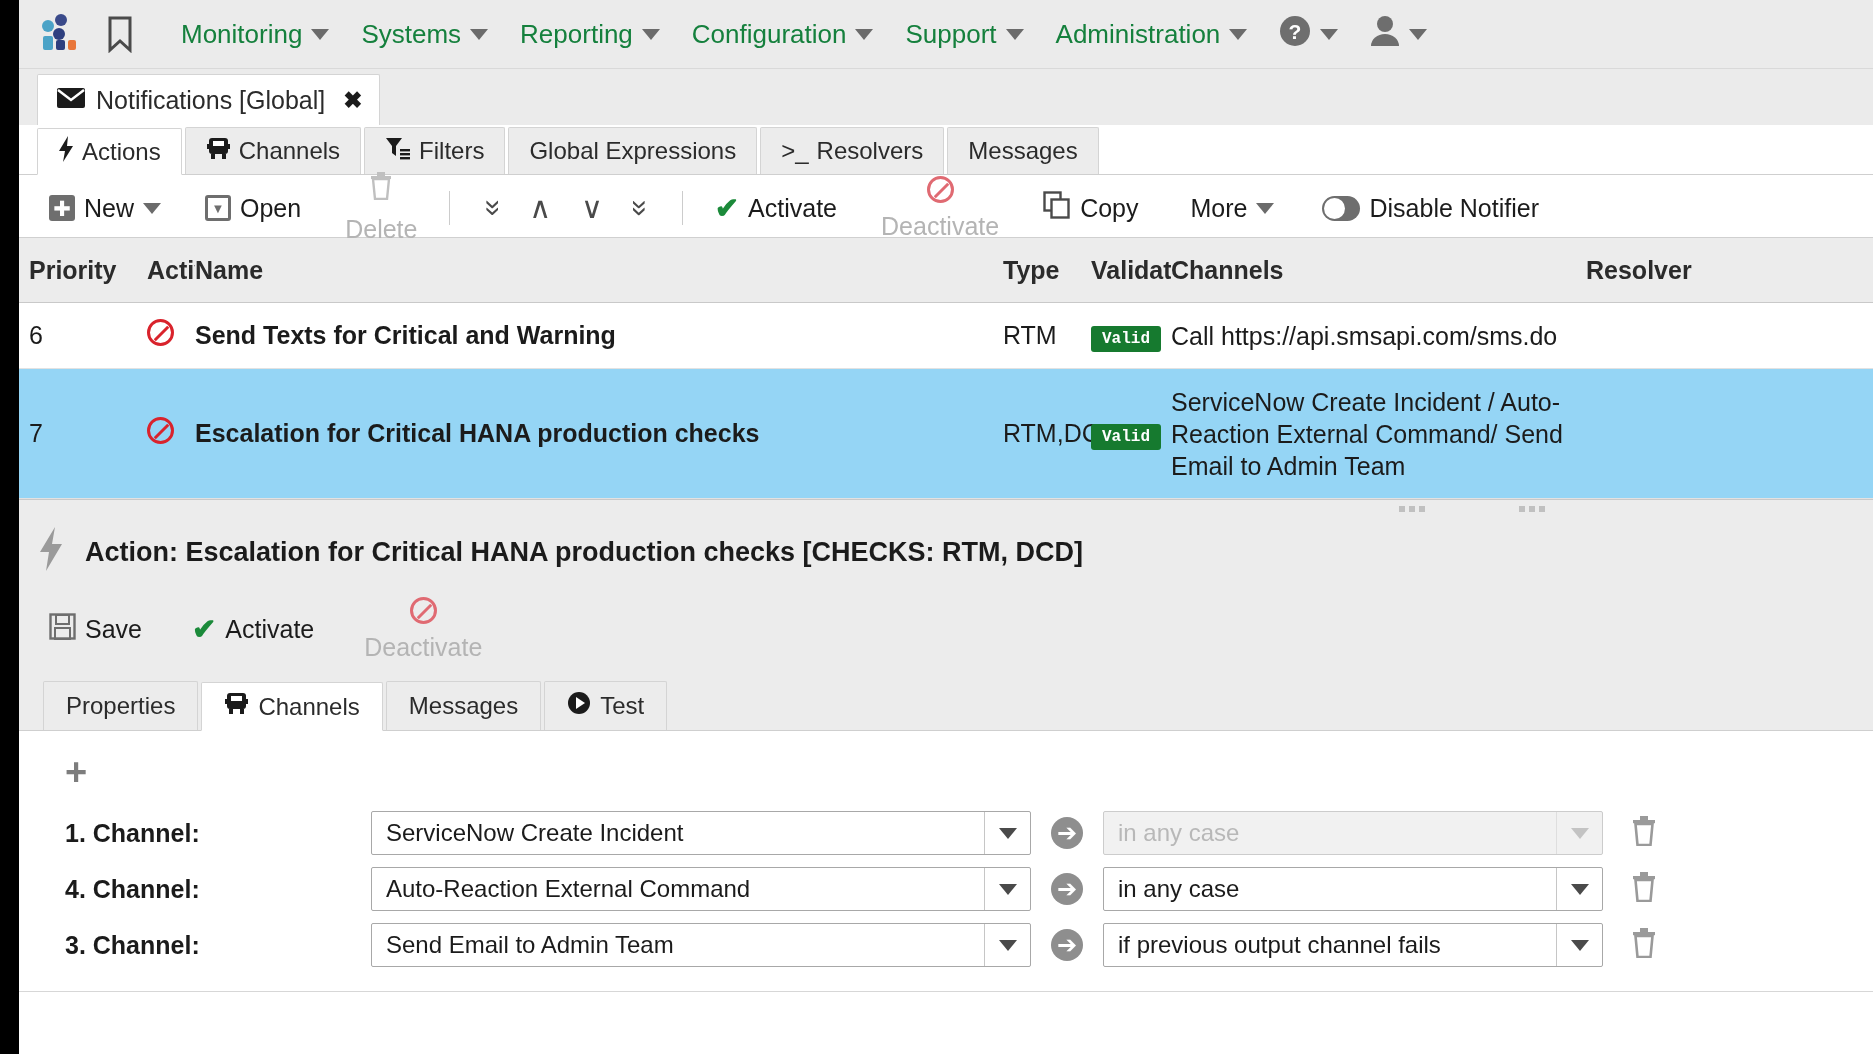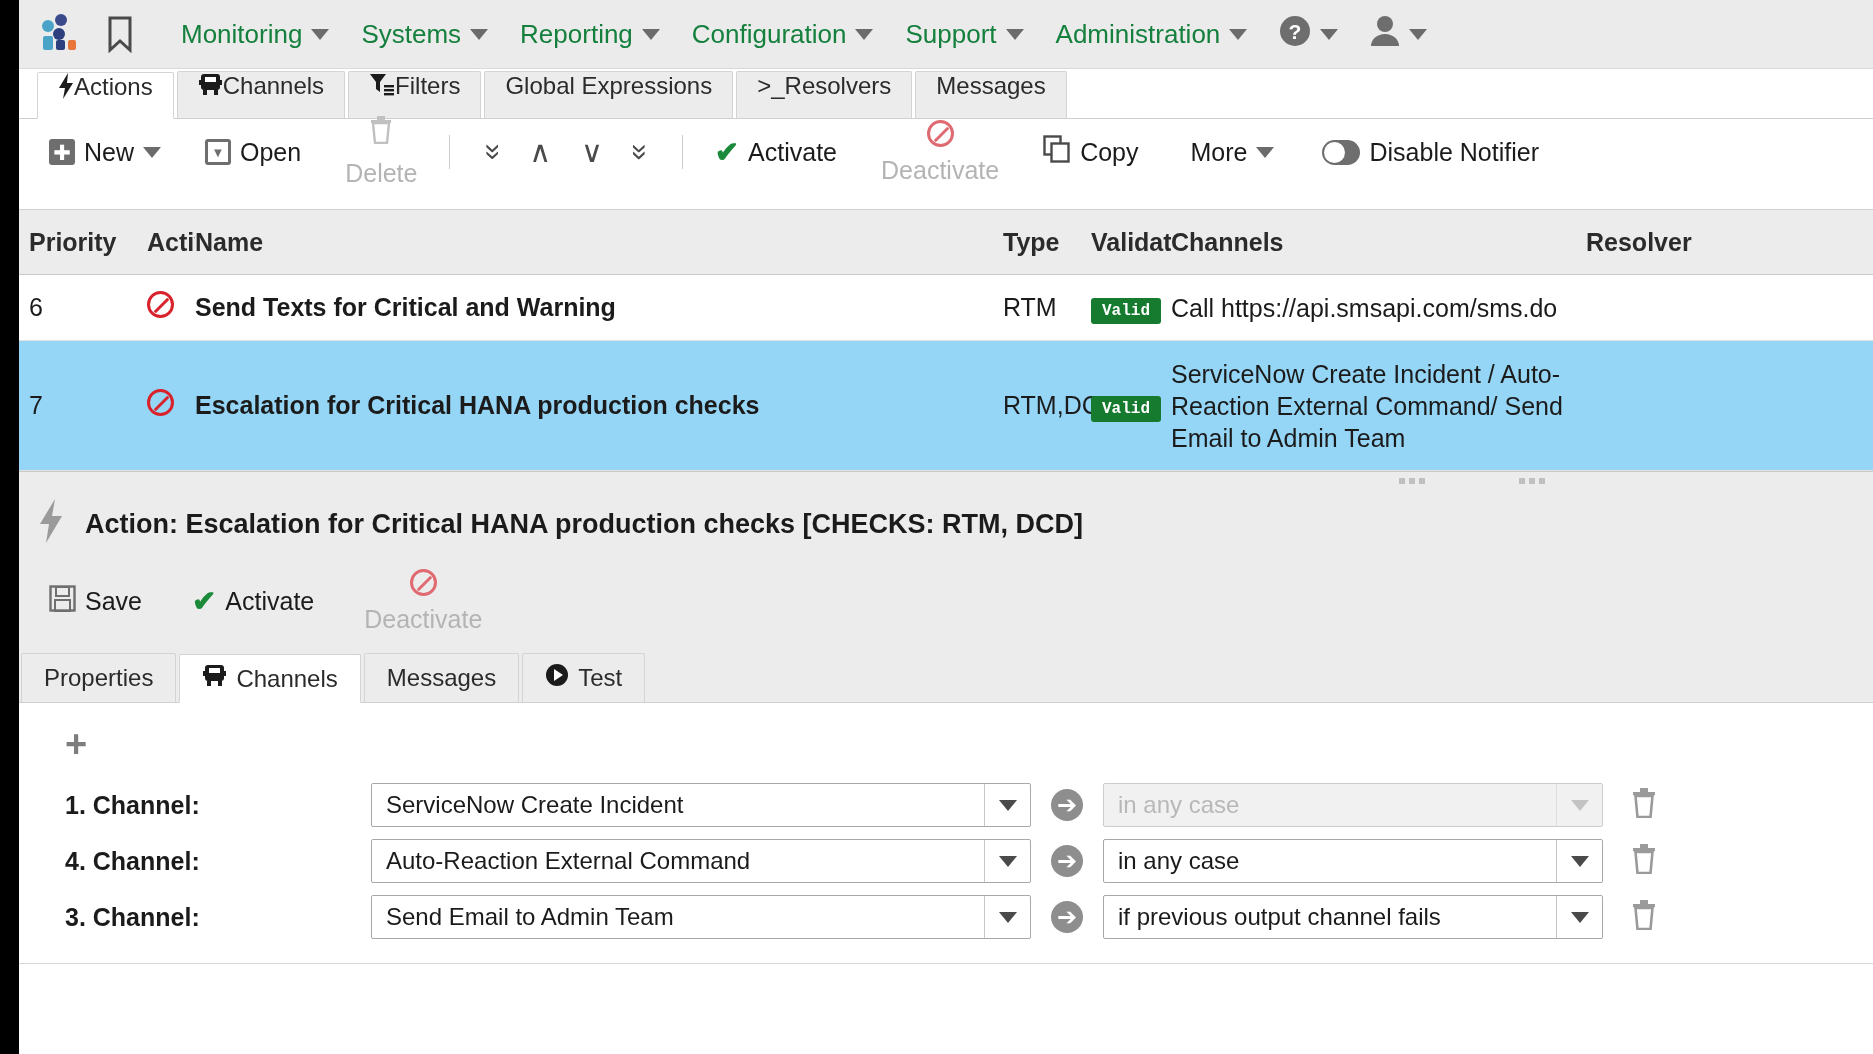--- a/index.html
+++ b/index.html
@@ -54,21 +54,21 @@
     border-radius: 2px 2px 0 0;
   }
   .doctab .tabclose { font-size: 23px; color:#1b1b1b; margin-left: 8px; font-weight:bold; cursor:pointer;}
 
   
   .tabsrow {
     display: flex; align-items: flex-end; height: 50px;
     border-bottom: 1px solid #cfcfcf; background: #fff; padding-left: 18px;
   }
   .tab {
-    height: 47px; display: flex; 
+    height: 47px; display: flex; align-items: center; gap: 8px;
     padding: 0 20px; font-size: 24px; color: #2b2b2b; cursor: pointer;
     background: #ececec; border: 1px solid #d4d4d4; border-bottom: none;
     margin-right: 3px; border-radius: 2px 2px 0 0; white-space: nowrap;
   }
   .tab.active { background: #ffffff; border-bottom: 1px solid #fff; position: relative; top: 1px; }
 
   
   .toolbar {
     height: 58px; display: flex; align-items: center; gap: 6px;
     padding: 0 18px; background: #ffffff; margin-top: 4px;
@@ -100,21 +100,21 @@
   }
   .ban::after {
     content:""; position:absolute; left: 2px; top: 10px; width: 19px; height: 3px;
     background: #e06a72; transform: rotate(-45deg);
   }
   .ban.red { border-color:#d9232c; }
   .ban.red::after { background:#d9232c; }
   .check { color: #1b8a3a; font-size: 29px; line-height: 1; font-weight: bold; }
 
   
-  .tblwrap { background: #fff; margin-top: 28px; }
+  .tblwrap { background: #fff; }
   .thead {
     display: flex; align-items: center; height: 66px; background: #ececec;
     border-top: 1px solid #d0d0d0; border-bottom: 1px solid #c9c9c9;
     font-size: 25px; font-weight: bold; color: #2b2b2b; padding-left: 10px;
   }
   .trow {
     display: flex; align-items: center; min-height: 66px;
     border-bottom: 1px solid #e2e2e2; font-size: 25px; color: #1b1b1b;
     padding-left: 10px; cursor: pointer;
   }
@@ -146,21 +146,21 @@
   .detail { background: #ececec; }
   .detail-title {
     display: flex; align-items: center; gap: 20px; padding: 10px 0 10px 18px;
     font-size: 27px; font-weight: bold; color: #1b1b1b;
   }
   .bolt { font-size: 40px; color: #8e8e8e; line-height: 1; }
   .detail-tb {
     display: flex; align-items: center; gap: 26px; padding: 4px 0 12px 18px;
   }
   .subtabs {
-    display: flex; align-items: flex-end; padding-left: 2px;
+    display: flex; align-items: flex-end; padding-left: 24px;
     border-bottom: 1px solid #cfcfcf; background: #ececec; height: 52px;
   }
   .subtab {
     height: 49px; display: flex; align-items: center; gap: 9px;
     padding: 0 22px; font-size: 24px; color: #2b2b2b; cursor: pointer;
     background: #ececec; border: 1px solid #d4d4d4; border-bottom: none;
     margin-right: 3px; border-radius: 2px 2px 0 0; white-space: nowrap;
   }
   .subtab.active { background: #fff; border-bottom: 1px solid #fff; position: relative; top: 1px; }
 
@@ -265,20 +265,32 @@
       <span>
         <svg width="30" height="32" viewBox="0 0 30 32">
           <circle cx="15" cy="9" r="8" fill="#6e6e6e"></circle>
           <path d="M1 31 a14 12 0 0 1 28 0 z" fill="#6e6e6e"></path>
         </svg>
       </span>
       <span class="caret-d"></span>
     </div>
   </div>
 
+  <div class="doctabrow">
+    <div class="doctab">
+      <span>
+        <svg width="30" height="22" viewBox="0 0 30 22">
+          <rect x="1" y="1" width="28" height="20" rx="2" fill="#1b1b1b"></rect>
+          <path d="M2 3 L15 13 L28 3" fill="none" stroke="#ffffff" stroke-width="2.5"></path>
+        </svg>
+      </span>
+      <span>Notifications [Global]</span>
+      <span class="tabclose">✖</span>
+    </div>
+  </div>
 
   <div class="tabsrow">
     <div class="tab active">
       <span>
         <svg width="16" height="26" viewBox="0 0 16 26">
             <path d="M10 0 L1 15 H7 L5 26 L15 10 H9 Z" fill="#1b1b1b"></path>
           </svg>
       </span>
       <span>Actions</span>
     </div>

